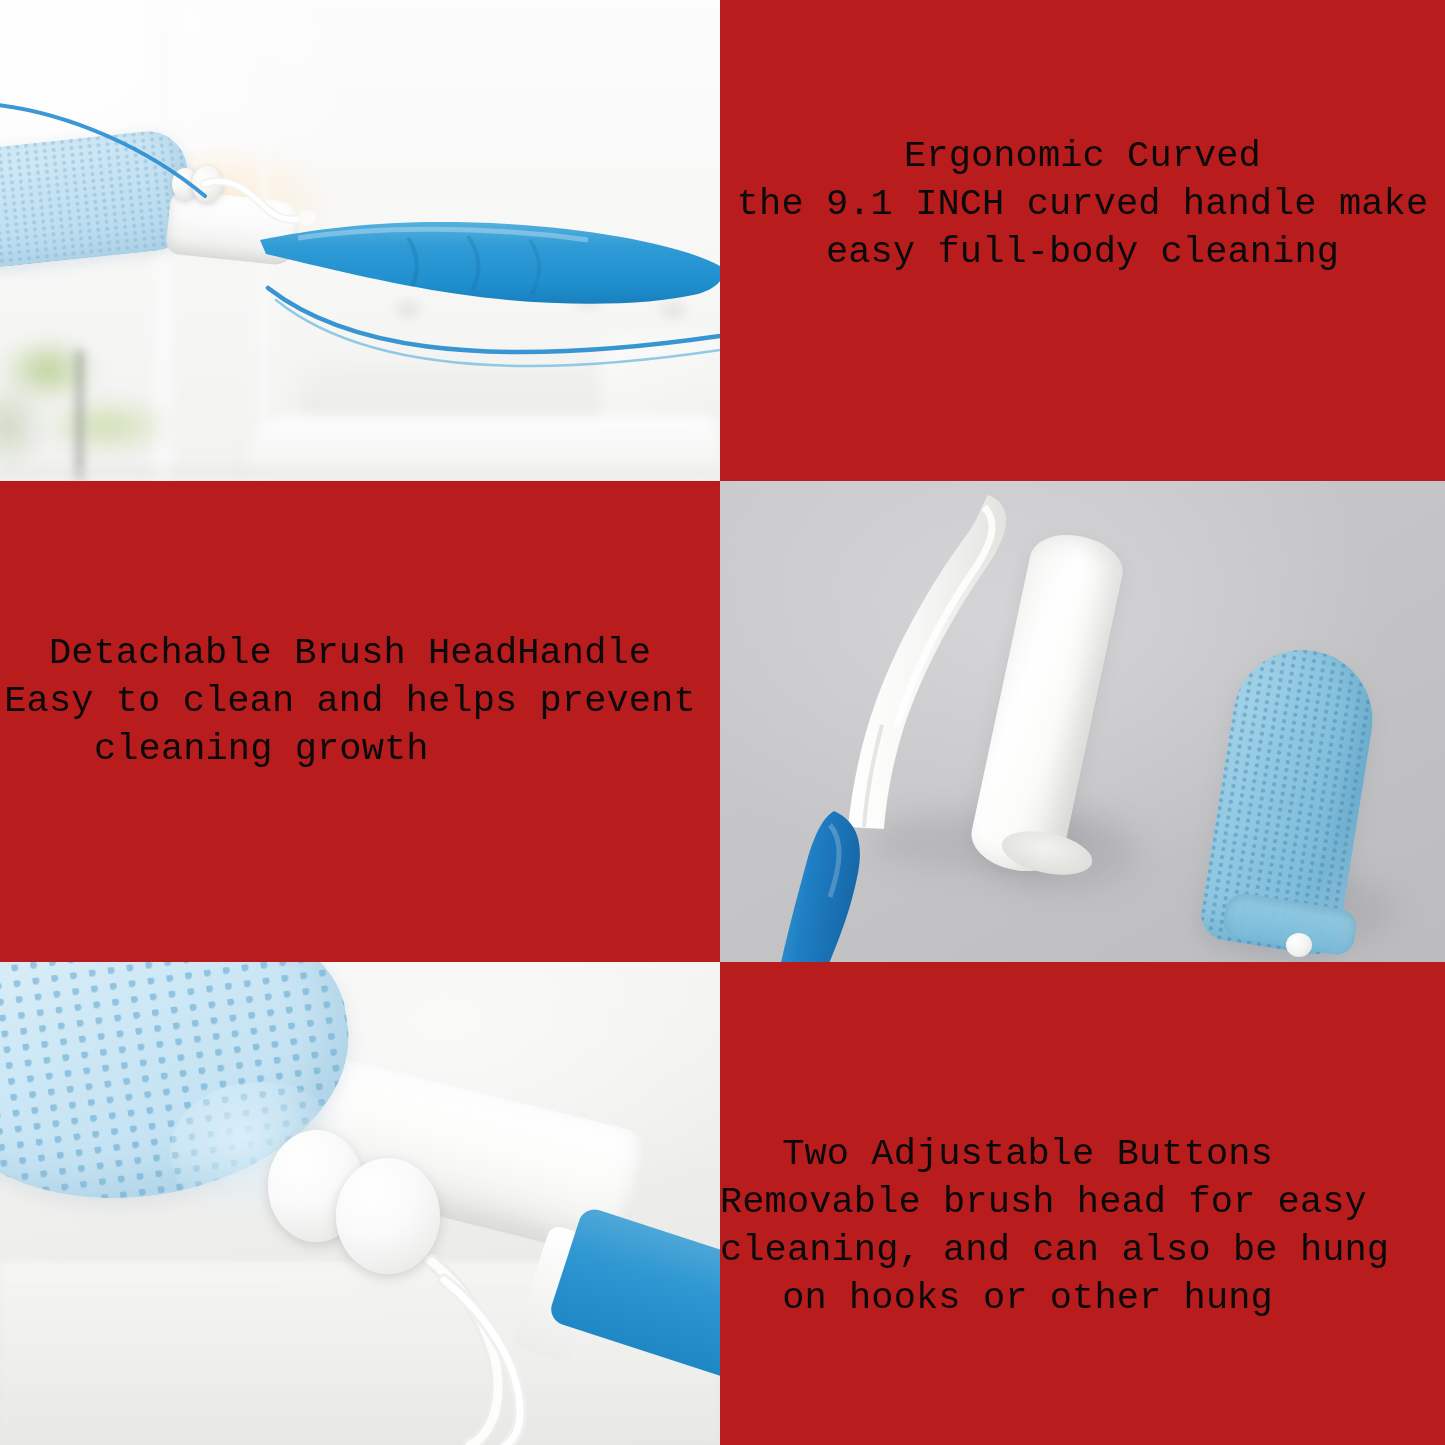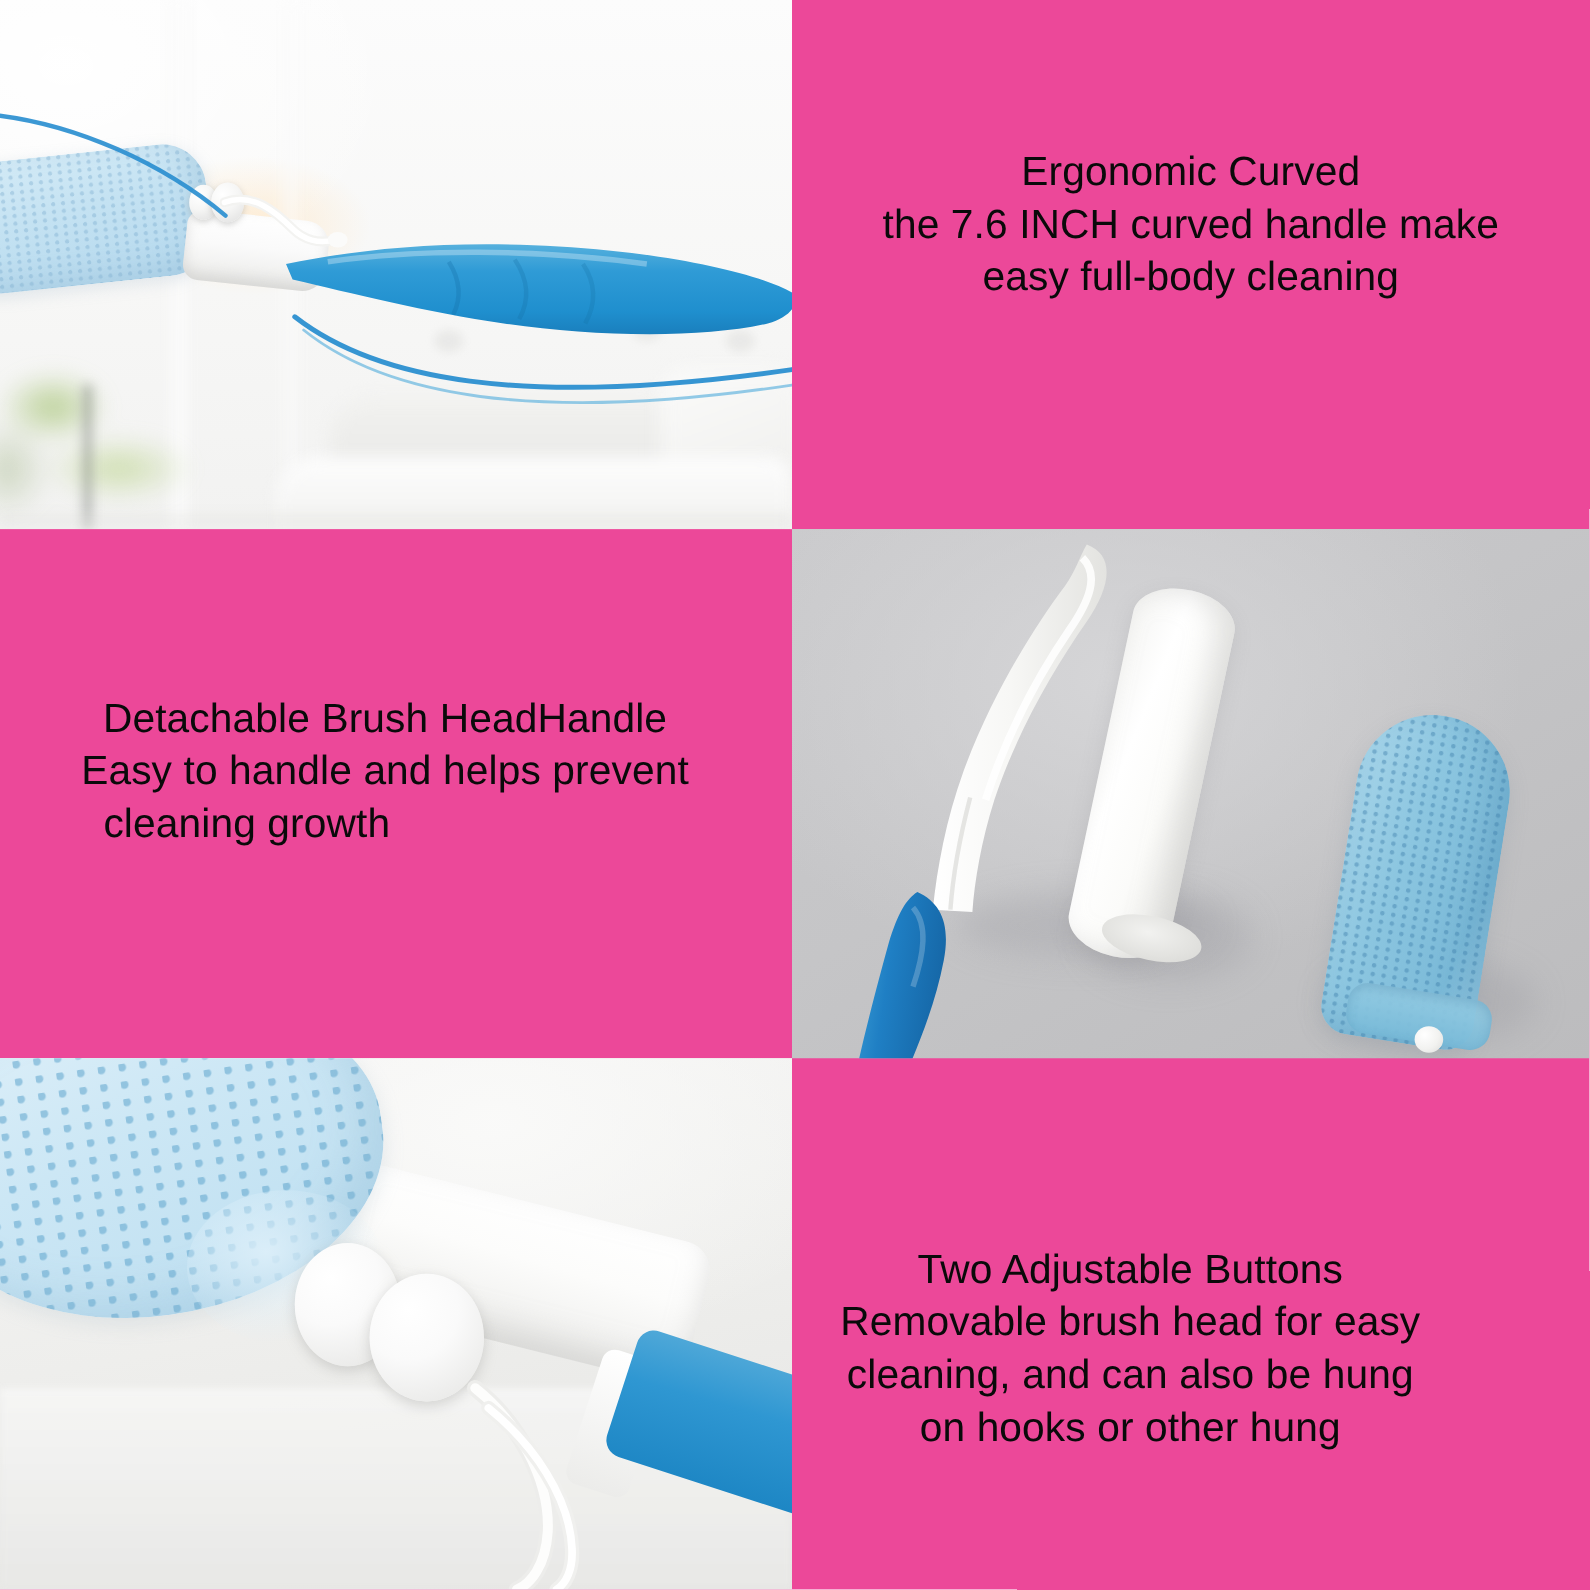--- a/index.html
+++ b/index.html
@@ -7,22 +7,23 @@
     padding: 0;
     background: #ffffff;
   }
   body {
     font-family: "Liberation Sans", sans-serif;
   }
   #page {
     position: relative;
     width: 1445px;
     height: 1445px;
-    background: #ec4899;
+    background: #b91c1c;
     overflow: hidden;
+    font-family: Liberation Mono, monospace;
   }
 
   
   .cell {
     position: absolute;
     overflow: hidden;
   }
 
   
   .textblock {
@@ -305,31 +306,31 @@
       <path d="M-10,104 C70,112 150,150 205,196" stroke="#2b8fd0" stroke-width="4" fill="none" stroke-linecap="round" opacity="0.92"></path>
       <path d="M268,288 C340,344 470,372 720,336" stroke="#2b8fd0" stroke-width="4.5" fill="none" stroke-linecap="round" opacity="0.95"></path>
       <path d="M276,300 C348,358 480,386 720,350" stroke="#6fb9e0" stroke-width="2.5" fill="none" stroke-linecap="round" opacity="0.75"></path>
     </svg>
   </div>
 
   <div class="cell" style="left:720px; top:0; width:725px; height:481px;">
     <div class="textblock" style="left:0; top:132px; width:725px;">
       <div class="t-head">Ergonomic Curved</div>
       <div class="t-body">
-        <div>the 7.6 INCH curved handle make</div>
+        <div>the 9.1 INCH curved handle make</div>
         <div>easy full-body cleaning</div>
       </div>
     </div>
   </div>
 
   <div class="cell" style="left:0; top:481px; width:720px; height:481px;">
     <div class="textblock" style="left:0; top:148px; width:700px;">
       <div class="t-head">Detachable Brush HeadHandle</div>
       <div class="t-body">
-        <div>Easy to handle and helps prevent</div>
+        <div>Easy to clean and helps prevent</div>
         <div style="text-align:left; padding-left:94px;">cleaning growth</div>
       </div>
     </div>
   </div>
 
   <div class="cell" id="photo-parts">
     <div class="parts-bg"></div>
 
     <div class="parts-shadow" style="left:150px; top:330px; width:230px; height:60px;"></div>
     <div class="parts-shadow" style="left:268px; top:330px; width:150px; height:80px;"></div>

